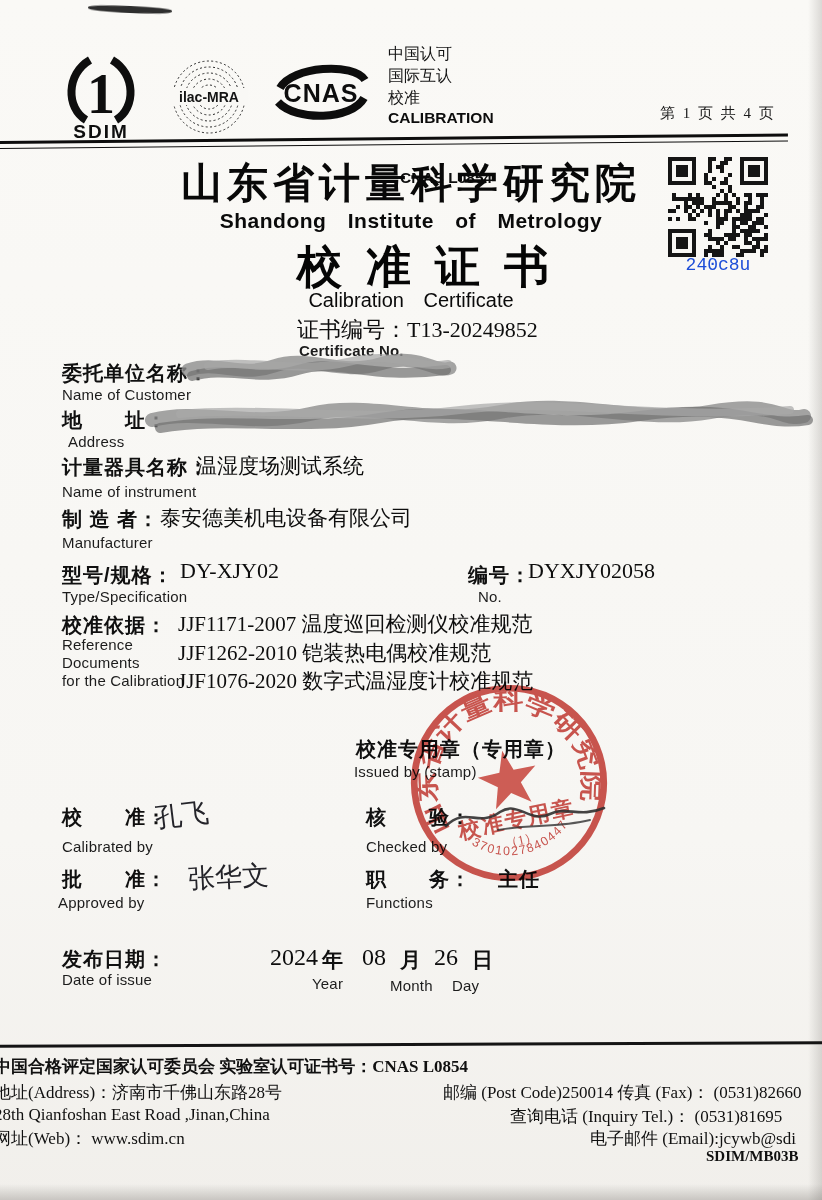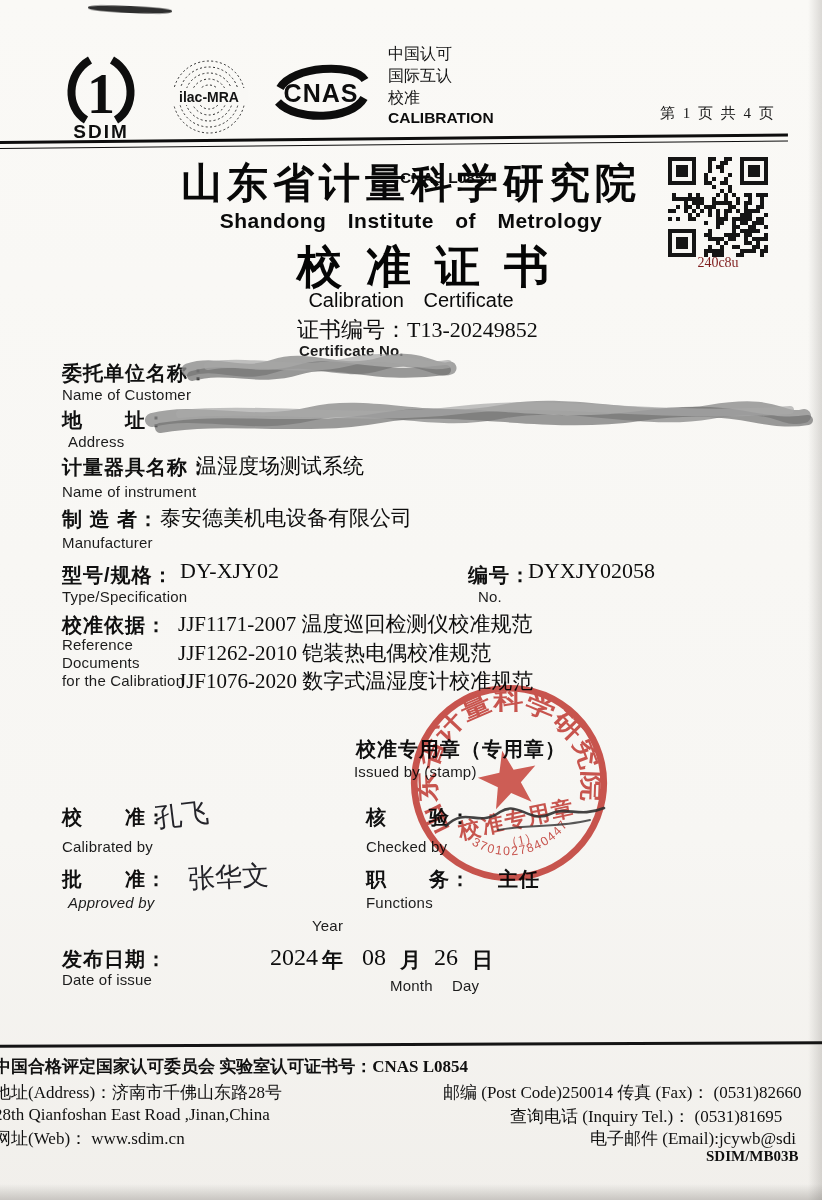--- a/index.html
+++ b/index.html
@@ -24,21 +24,21 @@
   .pageinfo{font-family:"Liberation Serif","DejaVu Serif",serif;font-size:15px;letter-spacing:2px;color:#1a1a1a;}
   .rule1{left:0;top:141px;width:788px;height:4px;border-top:3px solid #0d0d0d;border-bottom:1.5px solid #0d0d0d;transform:rotate(-0.55deg);transform-origin:left center;}
   .rule2{left:-4px;top:1043px;width:830px;height:2.5px;background:#141414;transform:rotate(-0.25deg);}
   .ftl{font-family:"Liberation Serif","DejaVu Serif",serif;font-size:17px;color:#101010;}
   .ftb{font-weight:bold;}
   .streak{left:88px;top:6px;width:84px;height:7px;background:#2e2e2e;border-radius:60%/50%;transform:rotate(2.5deg);filter:blur(0.6px);}
   .edge-r{right:0;top:0;width:14px;height:1200px;background:linear-gradient(90deg,rgba(0,0,0,0) 0%,rgba(90,85,80,0.20) 100%);}
   .edge-b{left:0;bottom:0;width:822px;height:16px;background:linear-gradient(180deg,rgba(0,0,0,0) 0%,rgba(80,75,70,0.25) 100%);}
   .scribble path{fill:none;stroke-linecap:round;}
   .stamp-wrap{mix-blend-mode:multiply;}
-  .qrcap{font-family:Liberation Serif, serif;font-size:14px;color:#7f1d1d;}
+  .qrcap{font-family:Liberation Mono, monospace;font-size:18px;color:#1d4ed8;}
 </style>
 </head>
 <body>
 
 <div class="abs streak"></div>
 <div class="abs edge-r"></div>
 <div class="abs edge-b"></div>
 
 <div class="abs" style="left:50px;top:56px;">
   <svg width="102" height="86" viewBox="0 0 102 86">
@@ -332,21 +332,21 @@
 
 <div class="abs cnl" style="left:62px;top:804px;">校　　准：</div>
 <div class="abs hand" style="left:155px;top:797px;transform:rotate(-7deg);">孔飞</div>
 <div class="abs enl" style="left:62px;top:838px;">Calibrated by</div>
 
 <div class="abs cnl" style="left:366px;top:804px;">核　　验：</div>
 <div class="abs enl" style="left:366px;top:838px;text-align:center;">Checked by</div>
 
 <div class="abs cnl" style="left:62px;top:866px;">批　　准：</div>
 <div class="abs hand" style="left:188px;top:859px;transform:rotate(-3deg);">张华文</div>
-<div class="abs enl" style="left:68px;top:894px;font-style:italic;">Approved by</div>
+<div class="abs enl" style="left:58px;top:894px;">Approved by</div>
 
 <div class="abs cnl" style="left:366px;top:866px;">职　　务：</div>
 <div class="abs cnl" style="left:498px;top:866px;">主任</div>
 <div class="abs enl" style="left:366px;top:894px;">Functions</div>
 
 <div class="abs stamp-wrap" style="left:406px;top:680px;">
   <svg width="206" height="206" viewBox="0 0 200 200">
     <defs>
       <path id="ringPath" d="M 32.3,124.6 A 72,72 0 1 1 167.7,124.6"></path>
       <path id="codePath" d="M 33.4,121.6 A 70,70 0 0 0 166.6,121.6"></path>
@@ -372,21 +372,21 @@
 </svg>
 
 <div class="abs cnl" style="left:62px;top:946px;">发布日期：</div>
 <div class="abs enl" style="left:62px;top:971px;">Date of issue</div>
 <div class="abs val" style="left:270px;top:944px;font-size:24px;">2024</div>
 <div class="abs cnl" style="left:322px;top:946px;font-size:21px;">年</div>
 <div class="abs val" style="left:362px;top:944px;font-size:24px;">08</div>
 <div class="abs cnl" style="left:400px;top:946px;font-size:21px;">月</div>
 <div class="abs val" style="left:434px;top:944px;font-size:24px;text-align:right;">26</div>
 <div class="abs cnl" style="left:472px;top:946px;font-size:21px;">日</div>
-<div class="abs enl" style="left:312px;top:917px;">Year</div>
+<div class="abs enl" style="left:312px;top:975px;">Year</div>
 <div class="abs enl" style="left:390px;top:977px;">Month</div>
 <div class="abs enl" style="left:452px;top:977px;">Day</div>
 
 <div class="abs rule2"></div>
 <div class="abs ftl ftb" style="left:-6px;top:1055px;">中国合格评定国家认可委员会 实验室认可证书号：CNAS L0854</div>
 <div class="abs ftl" style="left:-6px;top:1081px;">地址(Address)：济南市千佛山东路28号</div>
 <div class="abs ftl" style="left:443px;top:1081px;">邮编 (Post Code)250014  传真 (Fax)：  (0531)82660</div>
 <div class="abs ftl" style="left:-6px;top:1105px;">28th Qianfoshan East Road ,Jinan,China</div>
 <div class="abs ftl" style="left:510px;top:1105px;">查询电话 (Inquiry Tel.)：  (0531)81695</div>
 <div class="abs ftl" style="left:-6px;top:1127px;">网址(Web)：  www.sdim.cn</div>

